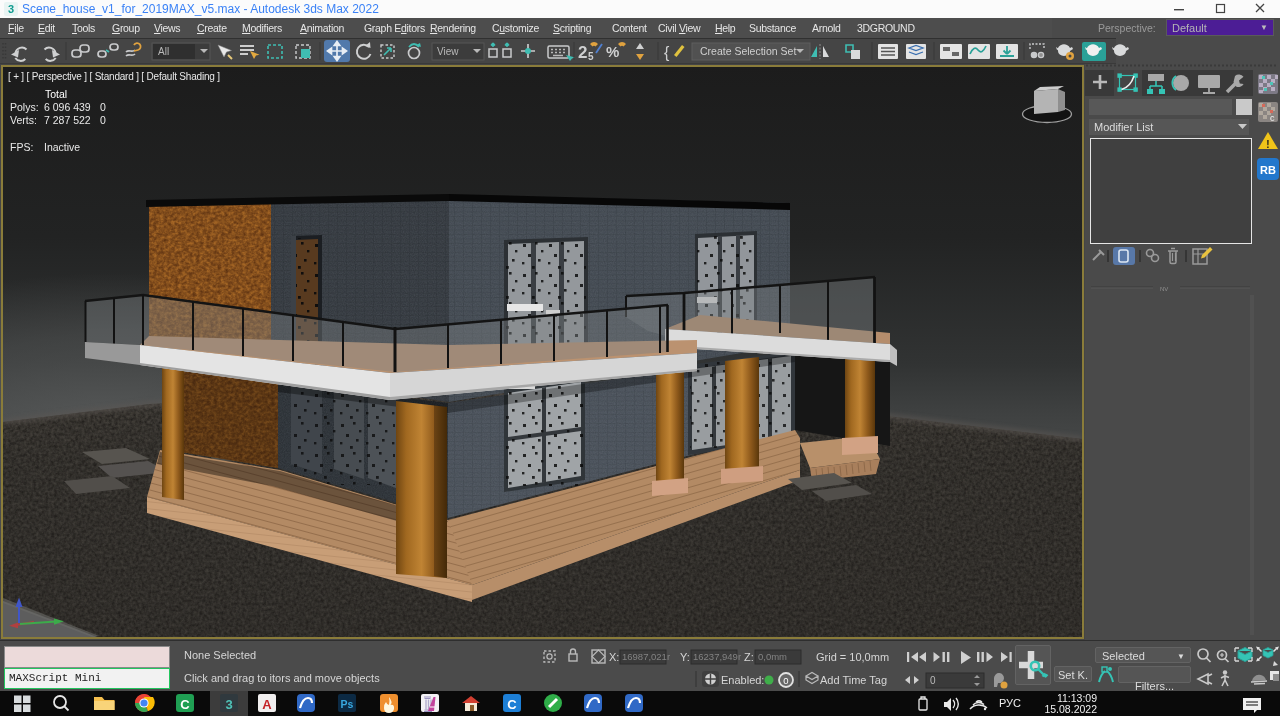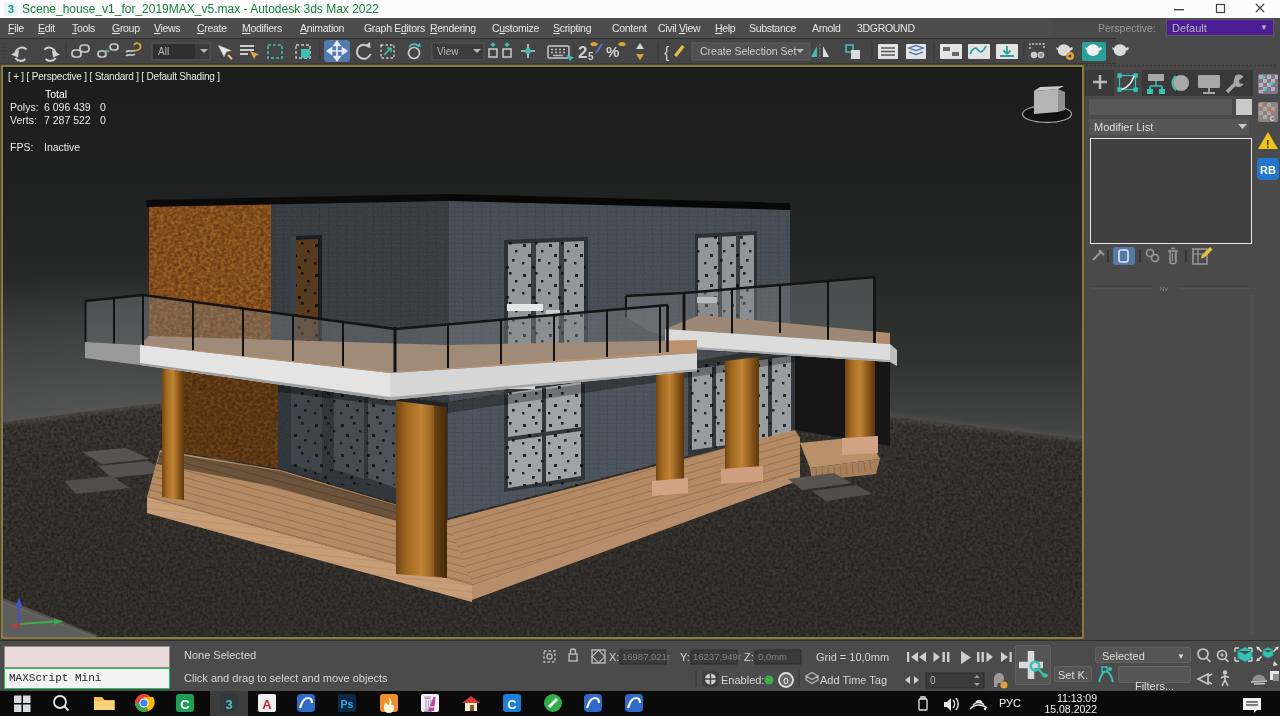--- a/index.html
+++ b/index.html
@@ -1,18 +1,18 @@
 <!DOCTYPE html>
 <html><head><meta charset="utf-8">
 <style>
 *{margin:0;padding:0;box-sizing:border-box}
 html,body{width:1280px;height:716px;overflow:hidden;background:#4a4a4a;font-family:"Liberation Sans",sans-serif}
 .a{position:absolute}
 #titlebar{left:0;top:0;width:1280px;height:18px;background:#fbfbfb}
-#title-txt{left:22px;top:0;height:18px;line-height:18px;font-size:12px;color:#15803d}
+#title-txt{left:22px;top:0;height:18px;line-height:18px;font-size:12px;color:#3b82f6}
 #menubar{left:0;top:18px;width:1052px;height:20px;background:#4d4d4d}
 .mi{top:4px;font-size:10.5px;letter-spacing:-0.3px;color:#e6e6e6;white-space:nowrap}
 .mi u{text-decoration:underline}
 #toolbar{left:0;top:38px;width:1116px;height:26px;background:#454545;border-top:1px solid #303030;border-bottom:1px solid #3a3a3a}
 #vpwrap{left:0;top:64px;width:1085px;height:576px;background:#454545}
 #cmdpanel{left:1085px;top:64px;width:195px;height:576px;background:#4a4a4a}
 #statusbar{left:0;top:640px;width:1280px;height:51px;background:#4b4b4b;border-top:1px solid #2e2e2e}
 #taskbar{left:0;top:691px;width:1280px;height:25px;background:#0a0a0a}
 .btn{background:#555;border:1px solid #636363;border-radius:2px;color:#dcdcdc;font-size:11px;text-align:center}
 .stxt{font-size:11px;color:#d6d6d6;white-space:nowrap}
@@ -564,21 +564,21 @@
  <text x="1268" y="148" font-family="Liberation Sans" font-size="10" font-weight="bold" fill="#1a1a1a" text-anchor="middle">!</text>
  <rect x="1257" y="158" width="22" height="22" rx="4" fill="#2277cc"></rect>
  <text x="1268" y="174" font-family="Liberation Sans" font-size="11" font-weight="bold" fill="#ffffff" text-anchor="middle">RB</text>
 </g>
 </svg>
 </div>
 <div class="a" id="statusbar">
 <div class="a" style="left:4px;top:5px;width:166px;height:22px;background:#ecdada;border:1px solid #8a8a8a"></div>
 <div class="a" style="left:4px;top:27px;width:166px;height:21px;background:#f2f2f2;border:1px solid #22c55e;font-family:'Liberation Mono',monospace;font-size:11px;color:#222;padding:3px 0 0 4px">MAXScript Mini</div>
 <div class="stxt a" style="left:184px;top:8px">None Selected</div>
-<div class="stxt a" style="left:184px;top:31px">Click and drag to select and move objects</div>
+<div class="stxt a" style="left:184px;top:31px">Click and drag to itors and move objects</div>
 <svg class="a" style="left:536px;top:6px" width="480" height="42" viewBox="0 0 480 42">
  <g stroke="#b9b9b9" fill="none" stroke-width="1.4">
   <rect x="8" y="4" width="11" height="11" stroke-dasharray="2.5 2"></rect>
   <circle cx="13.5" cy="9.5" r="2.6" stroke-width="1.2"></circle>
   <rect x="33" y="7" width="8" height="7"></rect>
         <path d="M34.5 7 v-2.5 a2.5 2.5 0 0 1 5 0 v2.5"></path>
   <rect x="56" y="3" width="13" height="13"></rect>
         <path d="M62.5 3 l-6.5 6.5 6.5 6.5 6.5 -6.5 z" stroke-width="1.1"></path>
  </g>
  <g font-family="Liberation Sans" font-size="11" fill="#d6d6d6">

